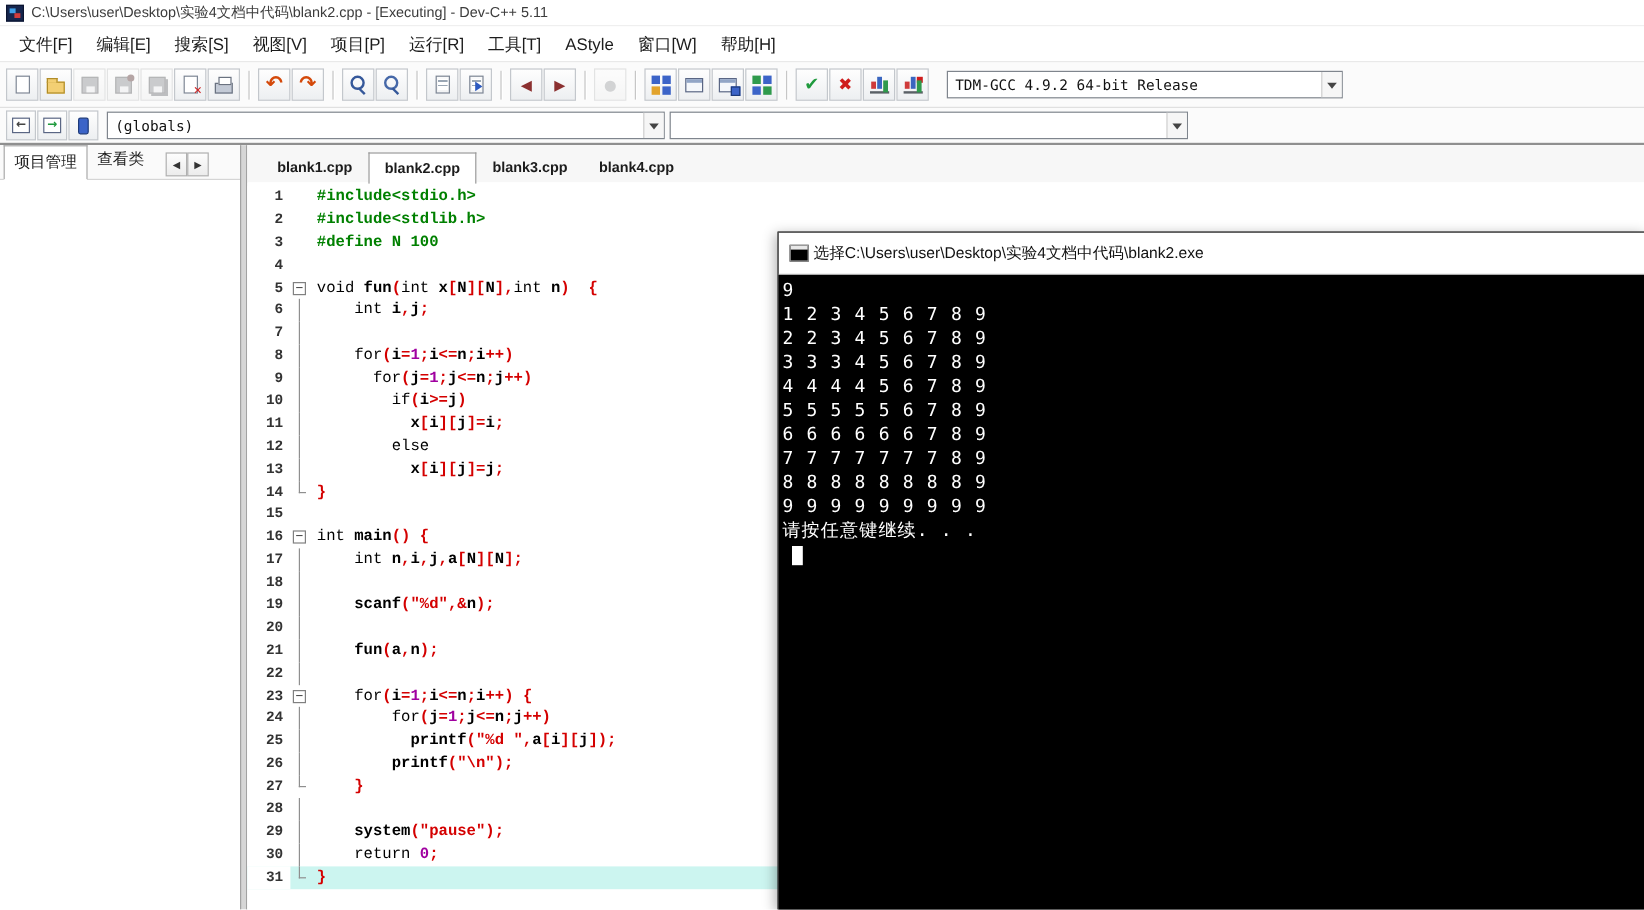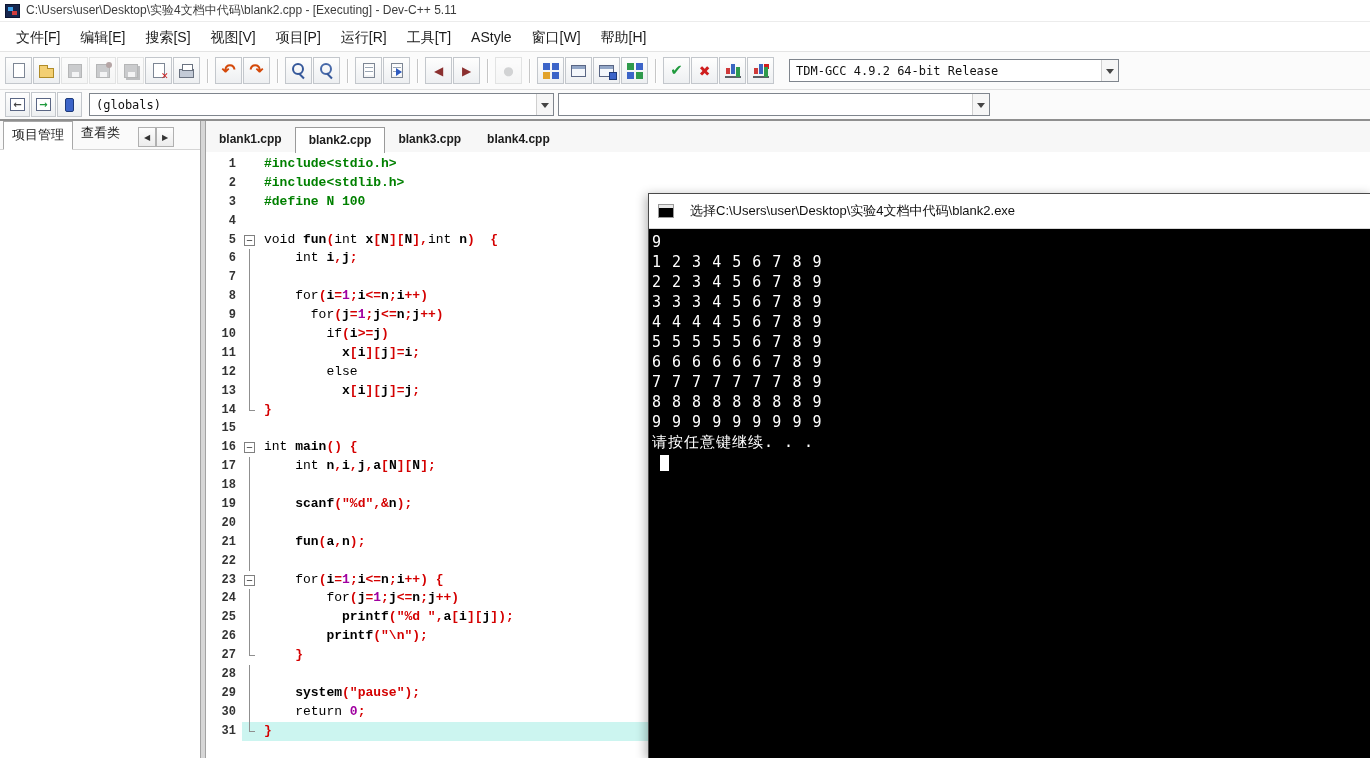--- a/index.html
+++ b/index.html
@@ -76,21 +76,21 @@
   .left-panel{width:200px;flex:none;display:flex;flex-direction:column;background:#fff}
   .ltabs{height:29px;display:flex;align-items:flex-end;padding:2px 2px 0 3px;border-bottom:1px solid #d5d5d5;background:#fafafa}
   .ltab{padding:4px 8px 5px;font-size:13px;color:#1c1c1c;cursor:default}
   .ltab.active{background:#fff;border:1px solid #a8a8a8;border-bottom:1px solid #fff;position:relative;top:1px}
   .ltab-arrows{display:flex;margin-left:10px;margin-bottom:2px}
   .arrow-btn{width:18px;height:20px;border:1px solid #b0b0b0;background:linear-gradient(#fdfdfd,#ececec);display:flex;align-items:center;justify-content:center;font-size:8px;color:#333;cursor:default}
   .lbody{flex:1;background:#fff}
   .splitter{width:6px;flex:none;background:#d6d6d6;border-left:1px solid #a2a2a2;border-right:1px solid #a2a2a2;cursor:col-resize}
 
   .editor-col{flex:1;display:flex;flex-direction:column;min-width:0}
-  .etabs{height:31px;display:flex;align-items:flex-end;padding-left:0;background:#f7f7f7}
+  .etabs{height:31px;display:flex;align-items:flex-end;padding-left:12px;background:#f7f7f7}
   .etab{padding:5px 13px 6px;font:bold 12px "Liberation Sans",sans-serif;color:#1c1c1c;cursor:default}
   .etab.active{background:#fff;border:1px solid #9a9a9a;border-bottom:none;position:relative;top:1px}
 
   .editor{flex:1;background:#fff;overflow:hidden;padding-top:3px;cursor:text}
   .ed-line{display:flex;height:18.9px;white-space:pre}
   .ed-line.hl{background:#ccf5f0}
   .ln{width:36px;flex:none;text-align:right;padding-right:6px;font:bold 12px/18.9px "Liberation Mono","DejaVu Sans Mono",monospace;color:#333;background:#fff}
   .fold{width:16px;flex:none;position:relative}
   .fline{position:absolute;left:7px;top:0;bottom:0;width:1px;background:#8f8f8f}
   .fend{position:absolute;left:7px;top:0;height:10px;width:6px;border-left:1px solid #8f8f8f;border-bottom:1px solid #8f8f8f}
@@ -98,21 +98,21 @@
   .code{font:bold 13px/18.9px "Liberation Mono","DejaVu Sans Mono",monospace;white-space:pre;padding-left:6px}
   .tk-pp{color:#008000}
   .tk-kw{color:#000;font-weight:normal}
   .tk-sym{color:#d40000}
   .tk-str{color:#d40000}
   .tk-num{color:#a000a0}
   .tk-pl{color:#000}
 
   
   .console{position:absolute;left:648px;top:193px;width:724px;height:565px;z-index:10;border:1px solid #4a4a4a;background:#000;box-shadow:-2px 2px 10px rgba(0,0,0,.30)}
-  .console-titlebar{height:35px;background:#fff;display:flex;align-items:center;gap:16px;padding-left:9px;border-bottom:1px solid #d8d8d8}
+  .console-titlebar{height:35px;background:#fff;display:flex;align-items:center;gap:4px;padding-left:9px;border-bottom:1px solid #d8d8d8}
   .console-icon{width:16px;height:14px;background:#000;border:1px solid #9a9a9a;position:relative;flex:none}
   .console-icon::before{content:"";position:absolute;top:0;left:0;right:0;height:3px;background:#e8e8e8}
   .console-title{font-size:13px;color:#111;white-space:nowrap}
   .console-body{height:529px;background:#000;padding:3px 0 0 3px;overflow:hidden}
   .c-line{font:15px/20px "DejaVu Sans Mono",monospace;color:#fff;white-space:pre;letter-spacing:1px}
   .console-cursor{width:9px;height:16px;background:#fff;margin:3px 0 0 8px}
 </style>
 </head>
 <body>
 

